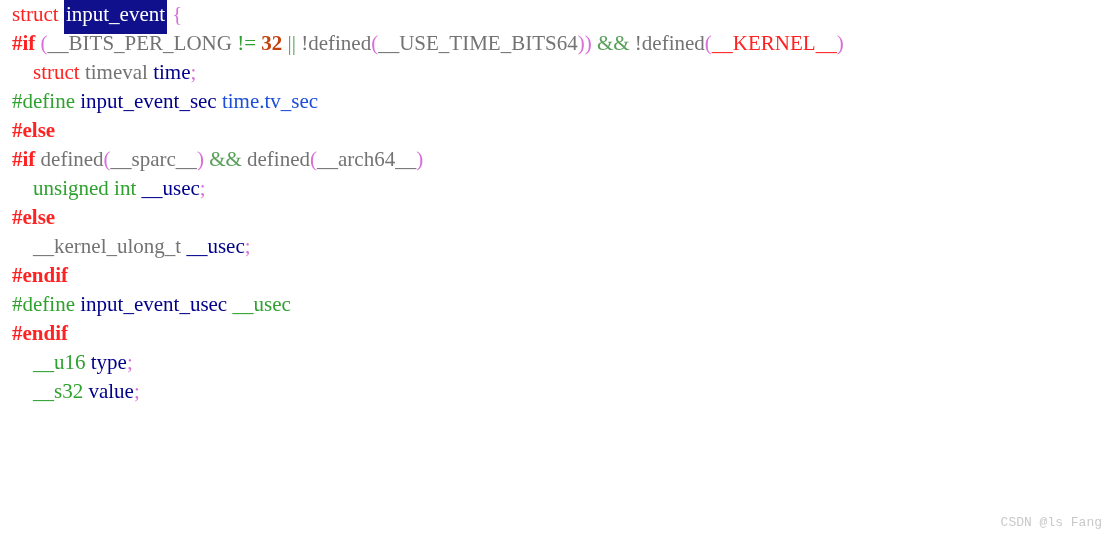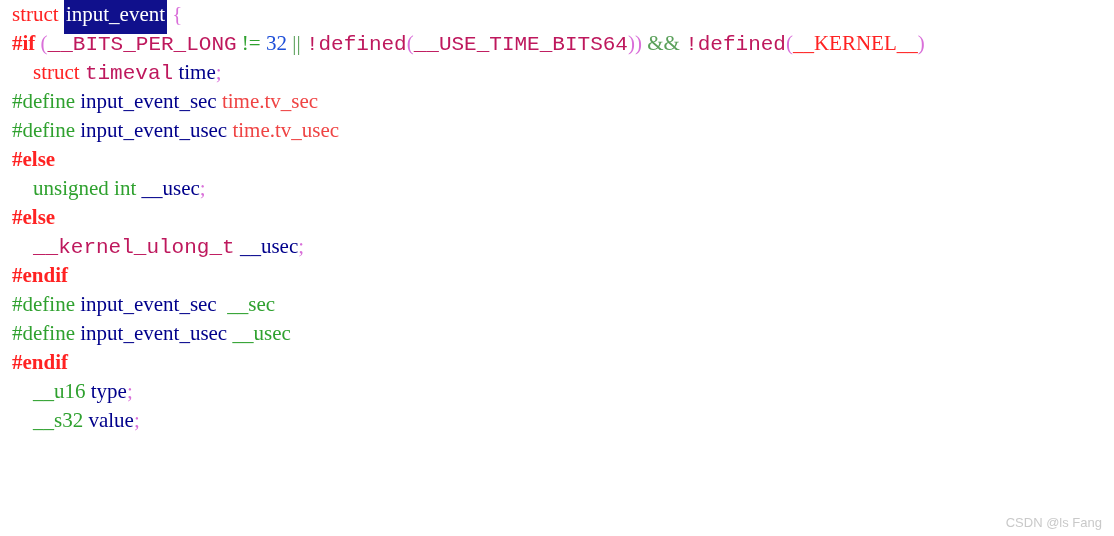--- a/index.html
+++ b/index.html
@@ -28,74 +28,73 @@
     white-space: pre;
     padding-left: 12px;
     font-family: "Liberation Serif", "DejaVu Serif", serif;
     letter-spacing: 0px;
   }
   
   .t-pp-red     { color: #ff2222; font-weight: bold; margin-top: 20px; }   
   .t-pp-green   { color: #2fa12f; }                      
   .t-kw         { color: #ff2222; font-weight: normal; }   
   .t-type       { color: #2fa12f; }                      
-  .t-ident      { color: #be185d; font-family: Liberation Mono, monospace; }                      
+  .t-ident      { color: #737373; }                      
   .t-member     { color: #00008b; font-weight: normal; }   
-  .t-num        { color: #1d4ed8; }                      
+  .t-num        { color: #c2410c; font-weight: bold; }                      
   .t-op         { color: #2fa12f; }                      
   .t-logic      { color: #5aa05a; }                      
   .t-paren      { color: #d96fd9; }                      
   .t-punct      { color: #d96fd9; }                      
   .t-macroarg   { color: #ff2222; }                      
-  .t-dot        { color: #ef4444; }
+  .t-dot        { color: #1d4ed8; }
   .t-sel {
     background: #10108c;
     color: #ffffff;
     font-weight: normal;
     padding: 8px 2px;
   }
   .watermark {
     position: absolute;
     right: 12px;
     bottom: 6px;
-    font-family: Liberation Sans, sans-serif;
+    font-family: Liberation Mono, monospace;
     font-size: 13px;
     color: #c9c9c9;
     white-space: pre;
   }
 </style>
 </head>
 <body>
 
 <div id="code-view">
 
   <div class="code-line"><span class="t-kw">struct</span> <span class="t-sel">input_event</span> <span class="t-paren">{</span></div>
 
   <div class="code-line"><span class="t-pp-red">#if</span> <span class="t-paren">(</span><span class="t-ident">__BITS_PER_LONG</span> <span class="t-op">!=</span> <span class="t-num">32</span> <span class="t-logic">||</span> <span class="t-ident">!defined</span><span class="t-paren">(</span><span class="t-ident">__USE_TIME_BITS64</span><span class="t-paren">)</span><span class="t-paren">)</span> <span class="t-logic">&amp;&amp;</span> <span class="t-ident">!defined</span><span class="t-paren">(</span><span class="t-macroarg">__KERNEL__</span><span class="t-paren">)</span></div>
 
   <div class="code-line">    <span class="t-kw">struct</span> <span class="t-ident">timeval</span> <span class="t-member">time</span><span class="t-punct">;</span></div>
 
   <div class="code-line"><span class="t-pp-green">#define</span> <span class="t-member">input_event_sec</span> <span class="t-dot">time.tv_sec</span></div>
 
-  <div class="code-line"><span class="t-pp-green">#define</span> <span class="t-member">input_event_usec</span> <span class="t-dot">time.tv_usec</span></div>
 
   <div class="code-line"><span class="t-pp-red">#else</span></div>
 
 
+  <div class="code-line"><span class="t-pp-red">#if</span> <span class="t-ident">defined</span><span class="t-paren">(</span><span class="t-ident">__sparc__</span><span class="t-paren">)</span> <span class="t-logic">&amp;&amp;</span> <span class="t-ident">defined</span><span class="t-paren">(</span><span class="t-ident">__arch64__</span><span class="t-paren">)</span></div>
 
   <div class="code-line">    <span class="t-type">unsigned int</span> <span class="t-member">__usec</span><span class="t-punct">;</span></div>
 
 
   <div class="code-line"><span class="t-pp-red">#else</span></div>
 
   <div class="code-line">    <span class="t-ident">__kernel_ulong_t</span> <span class="t-member">__usec</span><span class="t-punct">;</span></div>
 
   <div class="code-line"><span class="t-pp-red">#endif</span></div>
 
-  <div class="code-line"><span class="t-pp-green">#define</span> <span class="t-member">input_event_sec</span>  <span class="t-type">__sec</span></div>
 
   <div class="code-line"><span class="t-pp-green">#define</span> <span class="t-member">input_event_usec</span> <span class="t-type">__usec</span></div>
 
   <div class="code-line"><span class="t-pp-red">#endif</span></div>
 
   <div class="code-line">    <span class="t-type">__u16</span> <span class="t-member">type</span><span class="t-punct">;</span></div>
 
 
   <div class="code-line">    <span class="t-type">__s32</span> <span class="t-member">value</span><span class="t-punct">;</span></div>
 

